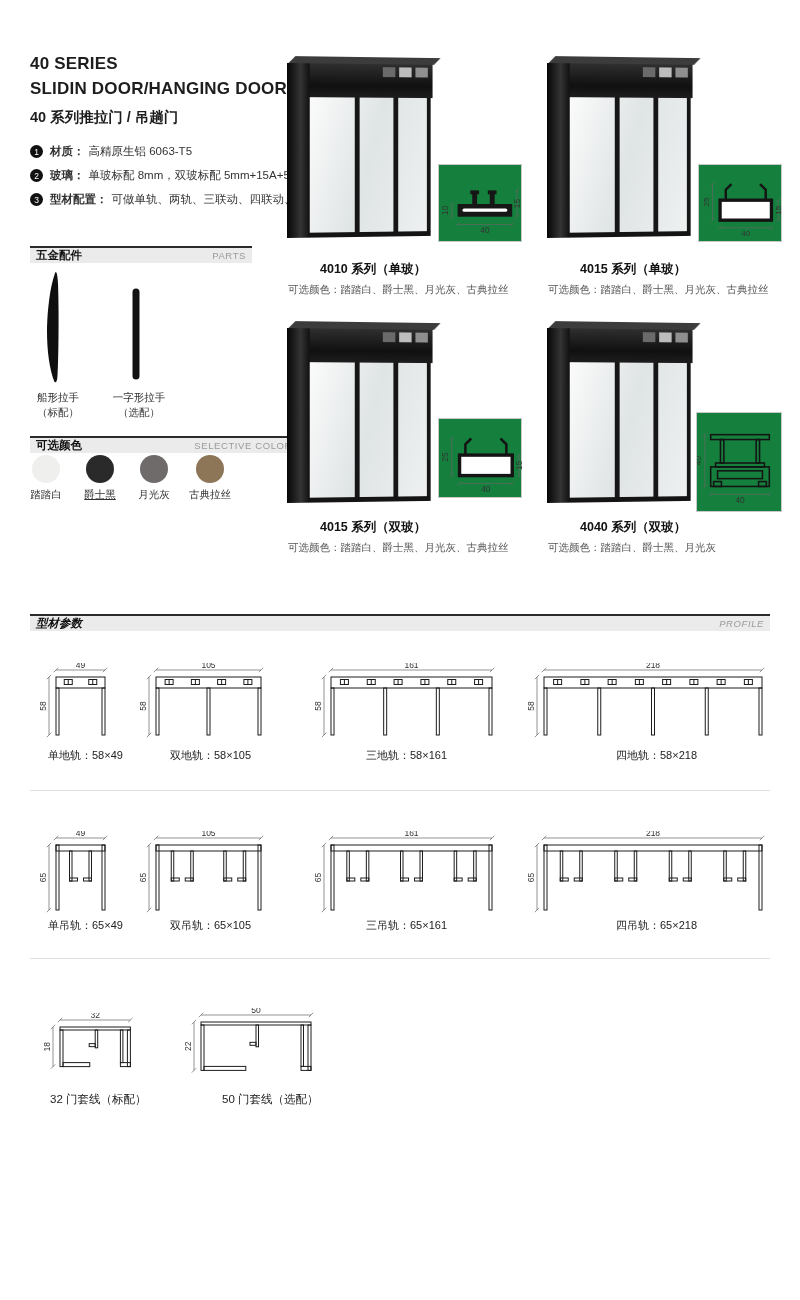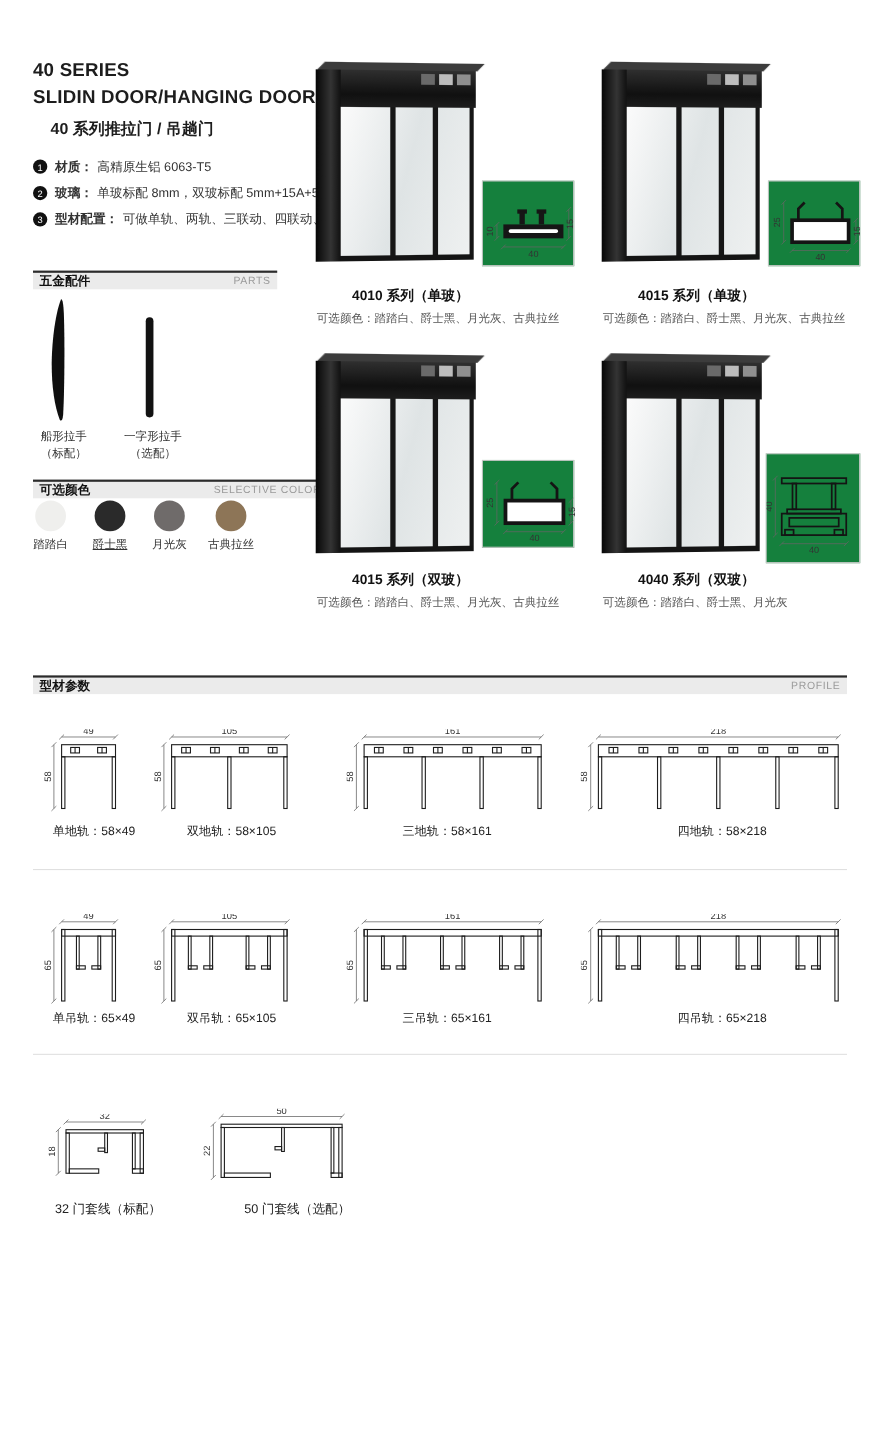--- a/index.html
+++ b/index.html
@@ -2,21 +2,21 @@
 <html><head>
 <meta charset="utf-8">
 <style>
   html,body{margin:0;padding:0;background:#fff;}
   .page{position:relative;width:800px;height:1300px;background:#fff;overflow:hidden;
         font-family:"Liberation Sans",sans-serif;color:#222;}
   .abs{position:absolute;}
 
   
   .title-en{font-size:17px;font-weight:700;color:#1d1d1d;line-height:1.45;letter-spacing:.2px;}
-  .title-cn{font-size:14.5px;font-weight:700;color:#1d1d1d;margin-top:7px;margin-left:16px;}
+  .title-cn{font-size:14.5px;font-weight:700;color:#1d1d1d;margin-top:7px;}
 
   
   .spec-row{display:flex;align-items:center;margin-bottom:9px;font-size:11.5px;color:#333;}
   .bullet{display:inline-flex;width:13px;height:13px;border-radius:50%;background:#111;color:#fff;
           font-size:8.5px;align-items:center;justify-content:center;margin-right:7px;flex:0 0 13px;}
   .spec-label{font-weight:700;margin-right:4px;}
 
   
   .secbar{display:flex;justify-content:space-between;align-items:center;height:17px;
           background:#ebebeb;border-top:2px solid #2b2b2b;padding:0 6px;box-sizing:border-box;}
@@ -276,21 +276,21 @@
   </div>
   <div class="abs" style="left:288px;top:519px;">
     <div class="prod-title">4015 系列（双玻）</div>
     <div class="prod-colors">可选颜色：踏踏白、爵士黑、月光灰、古典拉丝</div>
   </div>
   <div class="abs" style="left:548px;top:519px;">
     <div class="prod-title">4040 系列（双玻）</div>
     <div class="prod-colors">可选颜色：踏踏白、爵士黑、月光灰</div>
   </div>
 
-  <div class="abs secbar" style="left:30px;top:614px;width:740px;">
+  <div class="abs secbar" style="left:30px;top:614px;width:740px;font-style:italic;">
     <span class="cn">型材参数</span>
     <span class="en">PROFILE</span>
   </div>
 
   <div class="abs" style="left:40px;top:663px;"><svg width="73" height="78">
         <rect x="16" y="14" width="49" height="11" class="pl"></rect>
         <rect x="24.25" y="16.5" width="8" height="5" class="pl"></rect>
         <line x1="28.25" y1="16.5" x2="28.25" y2="21.5" class="pl"></line>
         <rect x="48.75" y="16.5" width="8" height="5" class="pl"></rect>
         <line x1="52.75" y1="16.5" x2="52.75" y2="21.5" class="pl"></line>

